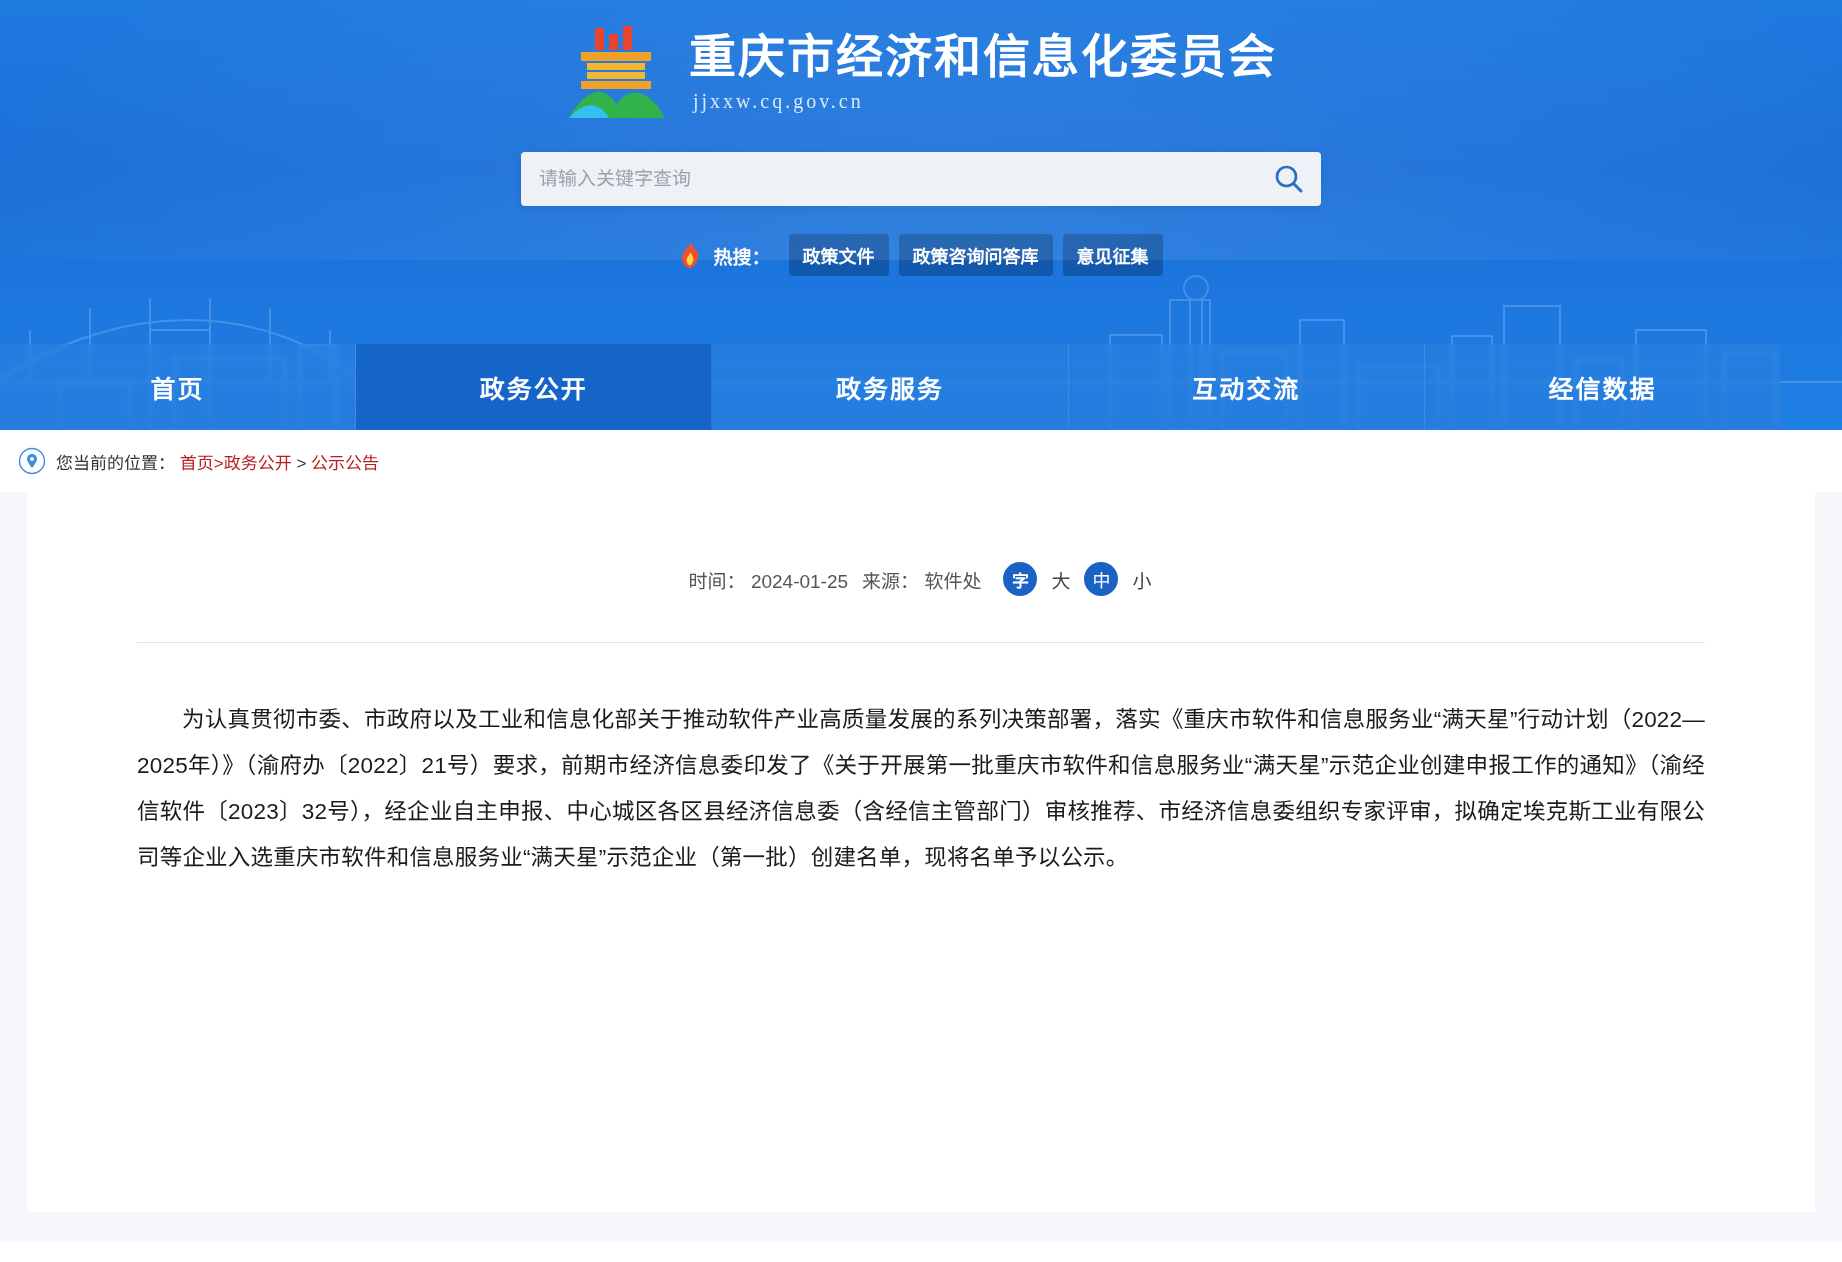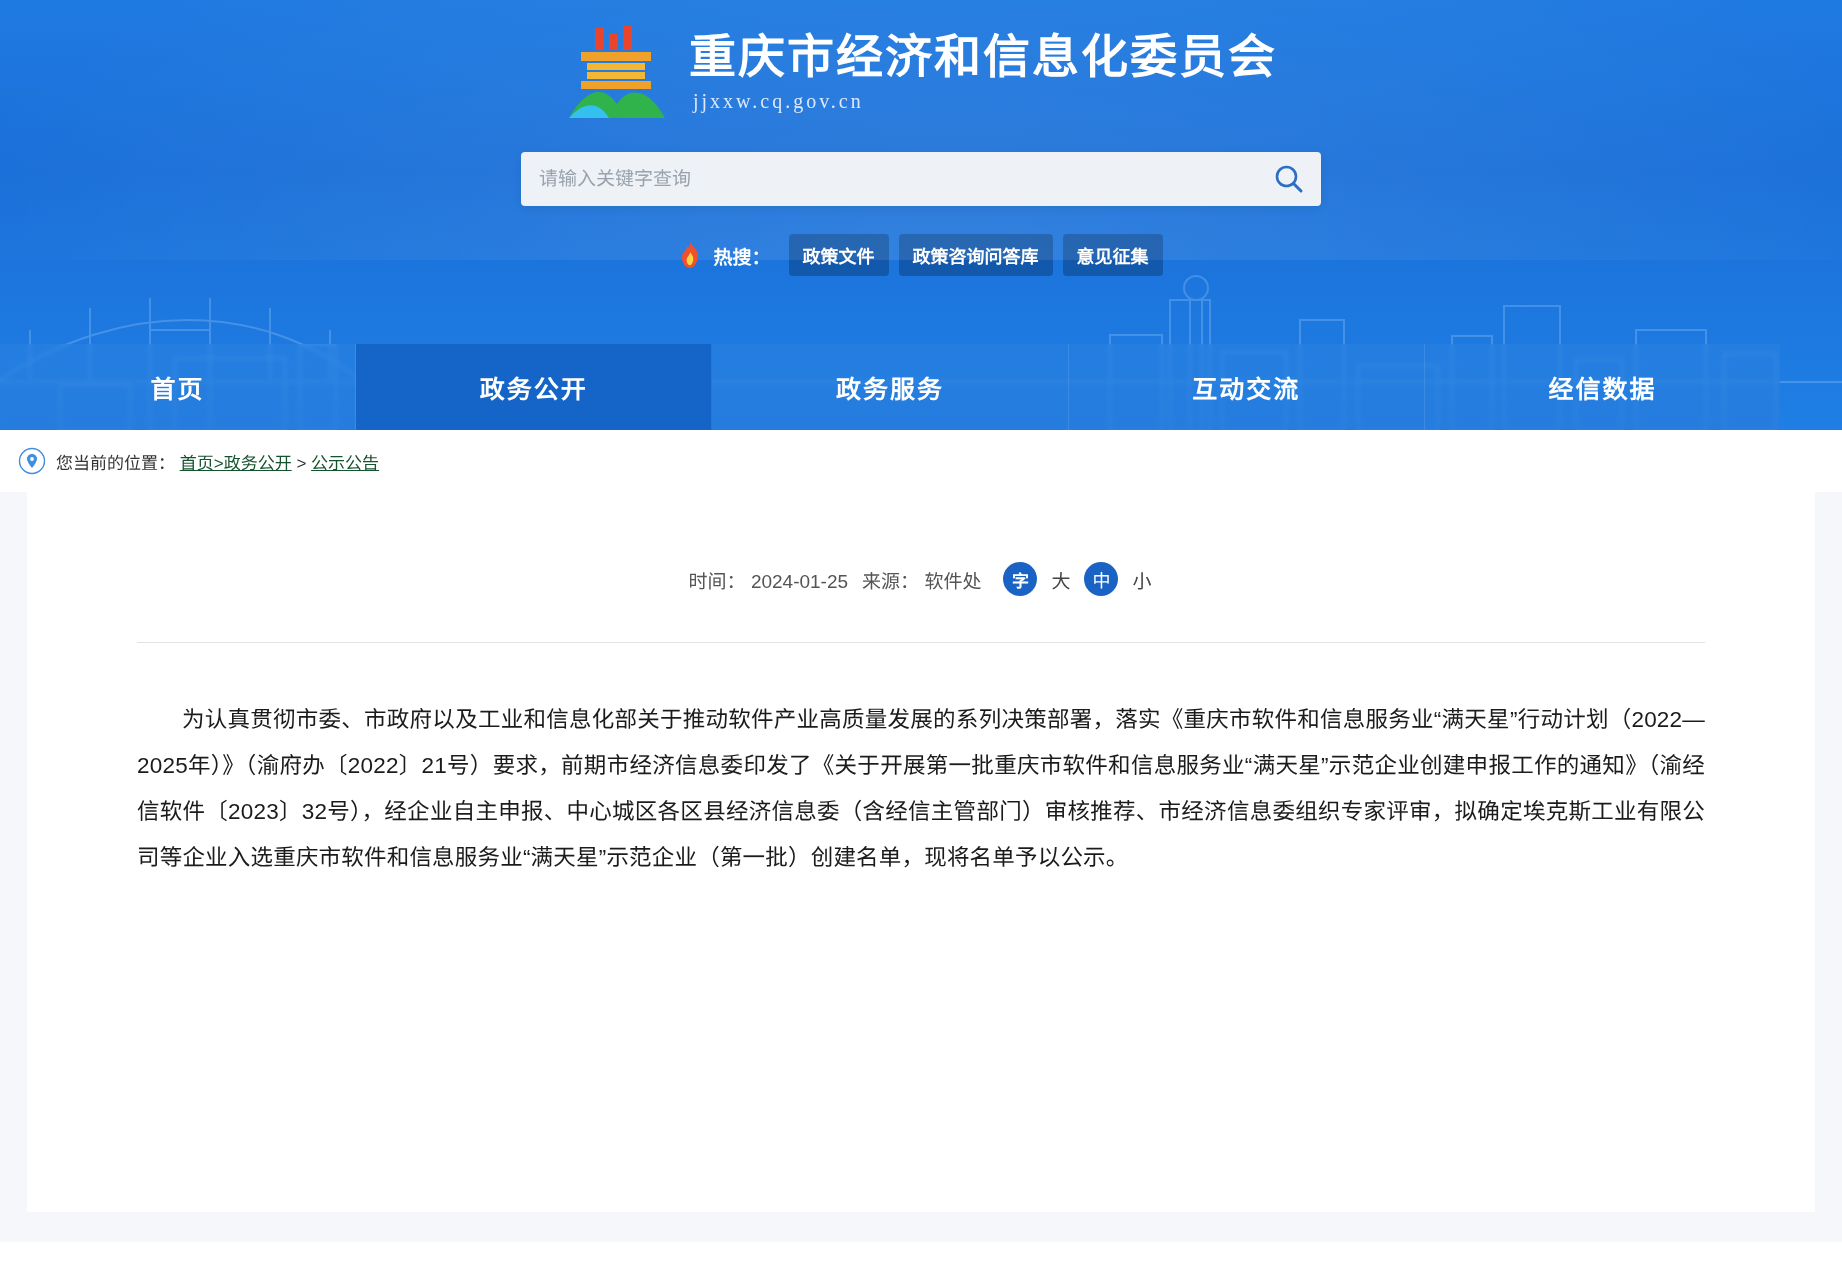--- a/index.html
+++ b/index.html
@@ -161,21 +161,21 @@
     width: 1842px;
     height: 62px;
     display: flex;
     align-items: center;
     padding-left: 18px;
     background: #ffffff;
   }
   .crumb-pin { width: 28px; height: 28px; margin-right: 10px; flex: none; }
   .crumb-text { font-size: 17px; color: #333333; }
   .crumb-sep { color: #333; }
-  .crumb-link { color: #14532d; cursor: pointer; text-decoration: underline; }
+  .crumb-link { color: #b91c1c; cursor: pointer; }
 
   
   .page-body {
     width: 1842px;
     background: #f5f7fa;
     padding: 0 0 30px 0;
   }
   .article-card {
     margin: 0 auto;
     width: 1788px;

